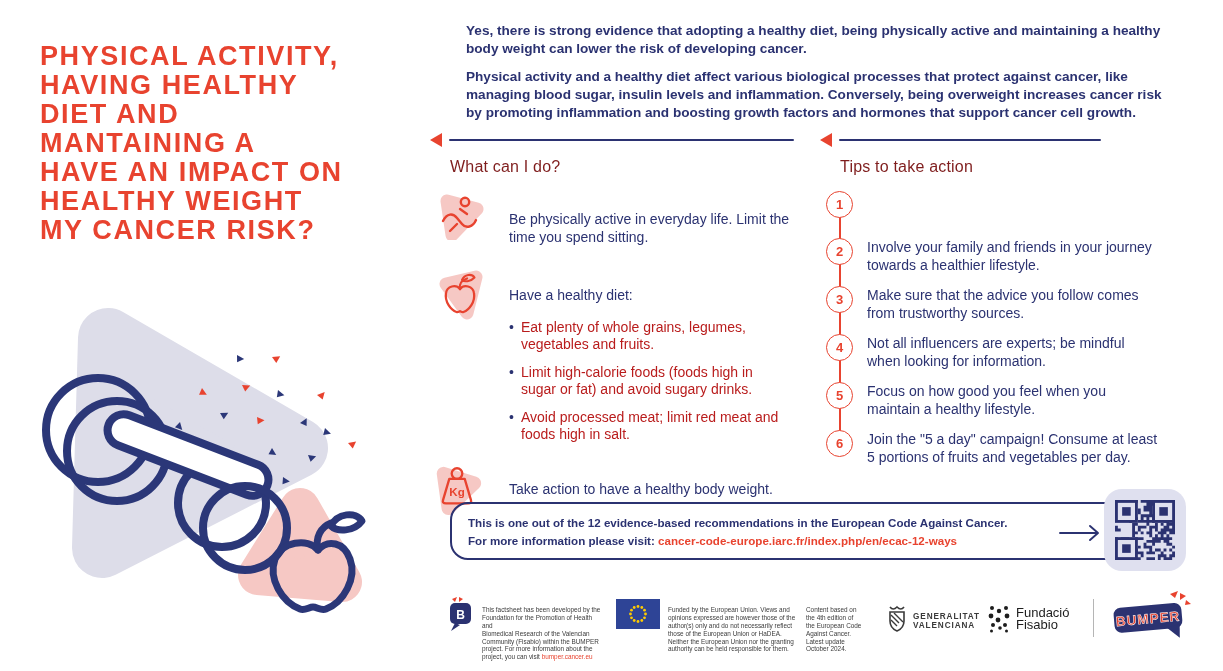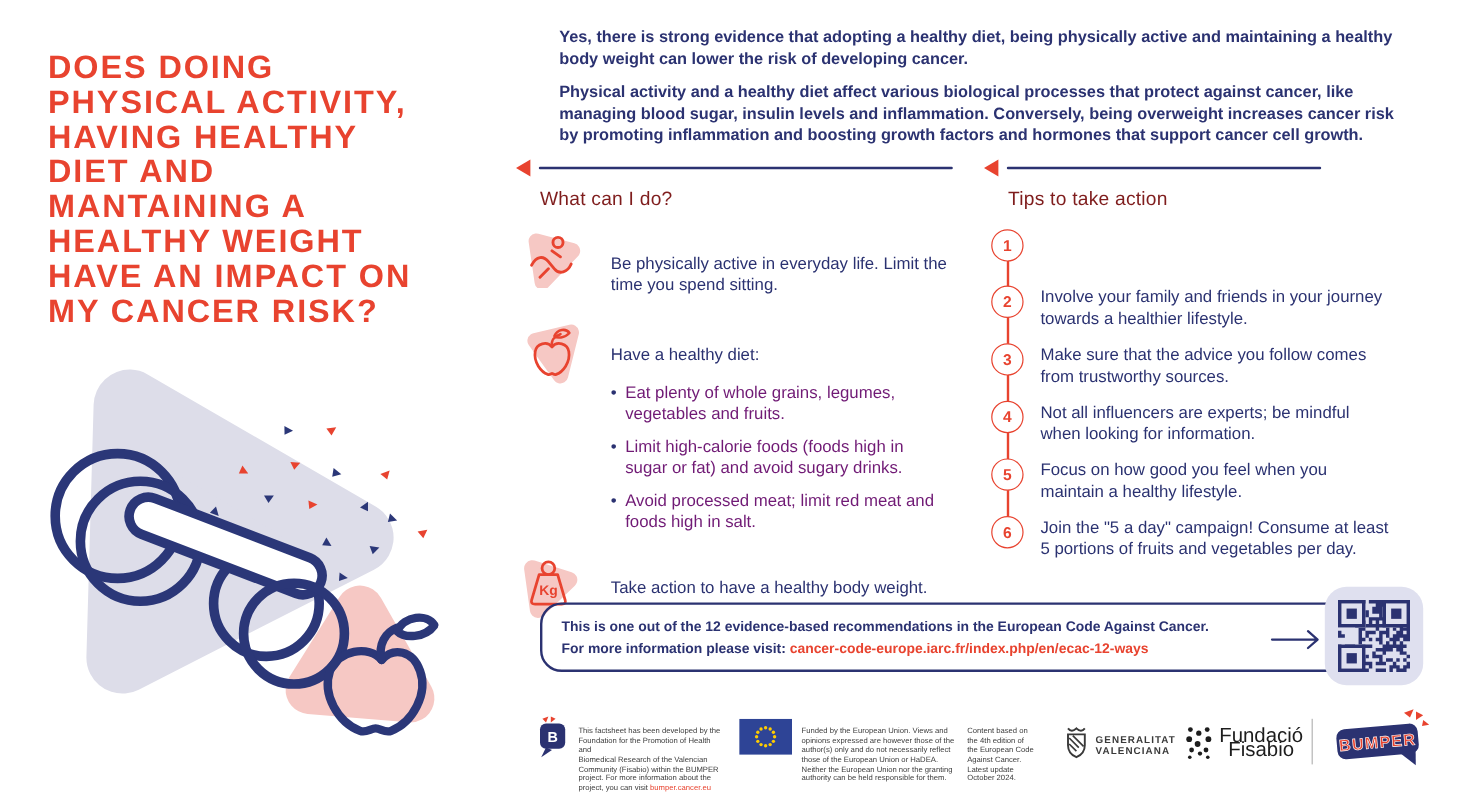--- a/index.html
+++ b/index.html
@@ -32,21 +32,21 @@
   .section h2 { margin:11px 0 0 20px; color:#7f1d1d; font-size:16px;
     font-weight:400; letter-spacing:0.2px; }
   
   .wlist { margin-top:16px; }
   .wrow { display:flex; gap:25px; margin-bottom:8px; }
   .wicon { width:54px; flex:none; display:flex; justify-content:flex-end; align-items:flex-start; }
   .wtext { color:#2B3271; font-size:14px; line-height:17.5px;
     white-space:pre-line; padding-top:5px; }
   .wbullets { margin:8px 0 0 0; padding:0; list-style:none; }
   .wbullets li { position:relative; padding-left:12px; margin-bottom:10px;
-    color:#701a75; font-size:14px; line-height:17.5px; white-space:pre-line; }
+    color:#b91c1c; font-size:14px; line-height:17.5px; white-space:pre-line; }
   .wbullets li::before { content:"•"; position:absolute; left:0; top:0; color:#2B3271; }
   
   .tips-list { position:relative; margin:15px 0 0 6px; }
   .tips-list::before { content:""; position:absolute; left:13px; top:16px;
     bottom:30px; width:1.6px; background:#E8432F; }
   .tip { display:flex; gap:14px; margin-bottom:12px; min-height:35px; }
   .tip-num { position:relative; width:27px; height:27px; box-sizing:border-box;
     border:1.7px solid #E8432F; border-radius:50%; background:#fff;
     color:#E8432F; font-weight:700; font-size:13px;
     display:flex; align-items:center; justify-content:center; flex:none; }
@@ -70,39 +70,38 @@
   .fnote .flink { color:#E8432F; text-decoration:none; }
   .f-blogo { position:absolute; left:448px; top:596px; }
   .f-fisabio-note { left:482px; top:600px; width:122px; }
   .f-euflag { position:absolute; left:616px; top:599px; }
   .f-eunote { left:668px; top:600px; width:128px; }
   .f-content { left:806px; top:600px; width:64px; }
   .f-gv { position:absolute; left:886px; top:603px; display:flex; gap:5px; align-items:center; }
   .f-gv .gv-text { color:#3a3a3a; font-weight:700; font-size:8.2px;
     line-height:9.5px; letter-spacing:0.9px; }
   .f-ff { position:absolute; left:988px; top:604px; display:flex; gap:6px; align-items:center; }
-  .f-ff .ff-text { color:#1d1d1d; font-size:17px; line-height:12.5px;text-align:center; }
+  .f-ff .ff-text { color:#1d1d1d; font-size:13px; line-height:12.5px; }
   .f-div { position:absolute; left:1093px; top:599px; width:1px; height:38px; background:#b5b5b5; }
   .f-bumper { position:absolute; left:1106px; top:588px; }
   
   .illus { position:absolute; left:0px; top:280px; }
 </style>
 </head>
 <body>
 
 <div class="poster">
 
   <h1 class="title">
-      <div>DOES DOING</div>
       <div>PHYSICAL ACTIVITY,</div>
       <div>HAVING HEALTHY</div>
       <div>DIET AND</div>
       <div>MANTAINING A</div>
+      <div>HAVE AN IMPACT ON</div>
       <div>HEALTHY WEIGHT</div>
-      <div>HAVE AN IMPACT ON</div>
       <div>MY CANCER RISK?</div>
     </h1>
 
   <div class="intro">
     <p>Yes, there is strong evidence that adopting a healthy diet, being physically active and maintaining a healthy
 body weight can lower the risk of developing cancer.</p>
     <p>Physical activity and a healthy diet affect various biological processes that protect against cancer, like
 managing blood sugar, insulin levels and inflammation. Conversely, being overweight increases cancer risk
 by promoting inflammation and boosting growth factors and hormones that support cancer cell growth.</p>
   </div>

